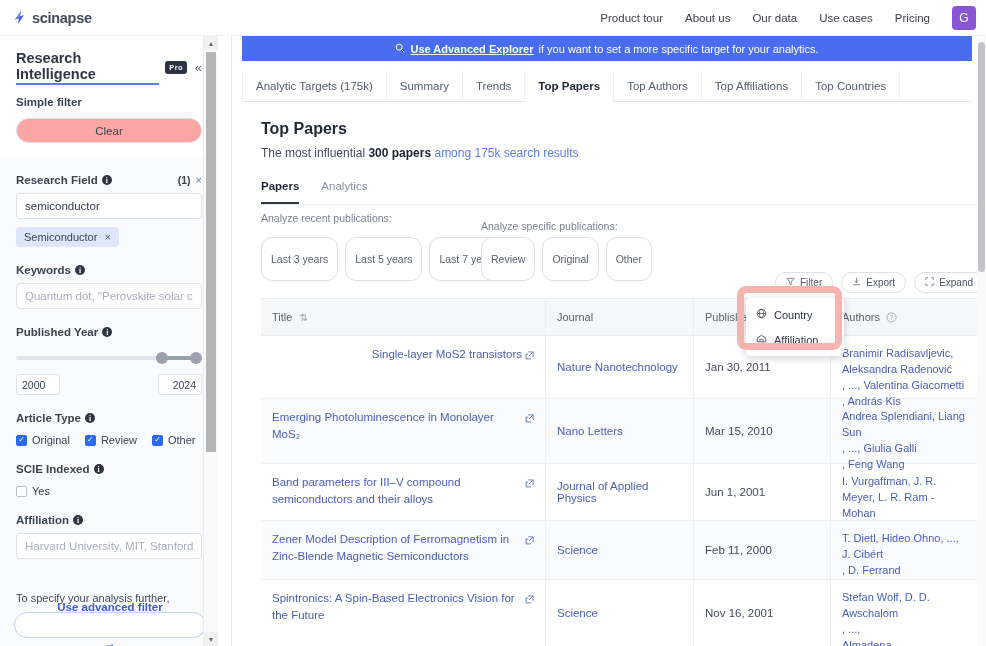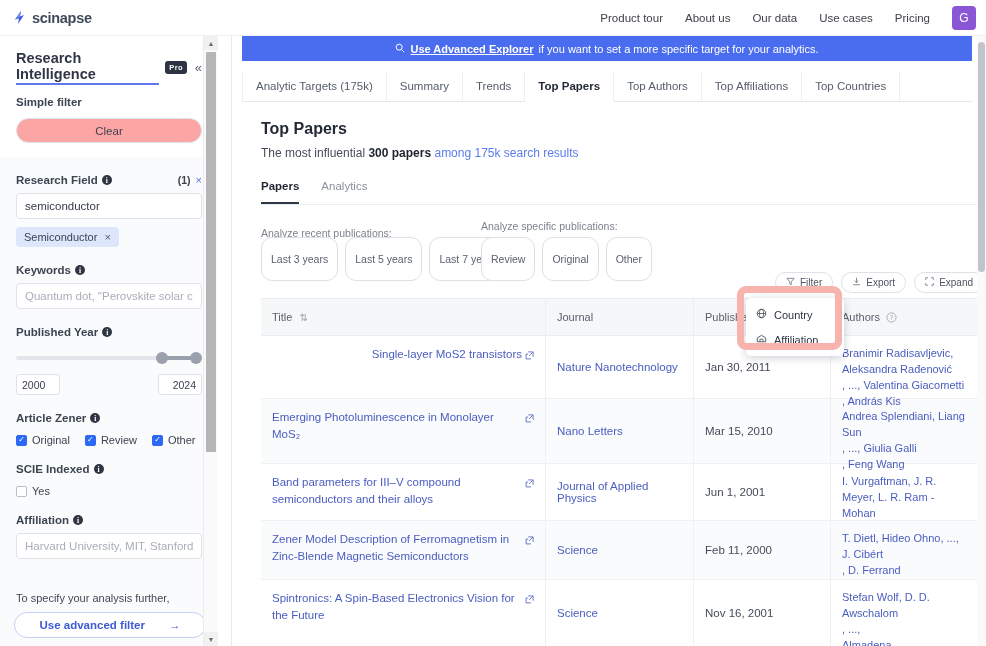--- a/index.html
+++ b/index.html
@@ -95,21 +95,21 @@
   .cb.on { background: #2b68f6; border-color: #2b68f6; }
   .cb.on::after { content: "✓"; color: #fff; font-size: 8px; line-height: 1; }
   .adv-foot {
     position: absolute; left: 14px; bottom: 8px; width: 204px;
     background: #fafbfc; padding-top: 8px;
   }
   .adv-text { font-size: 11px; color: #414956; margin-bottom: 8px; margin-left: 2px; }
   .adv-btn {
     width: 192px; height: 26px; border: 1px solid #c4d2f5; border-radius: 13px;
     background: #fff; color: #3c5bd4; font-size: 11.5px; font-weight: 700;
-    display: flex; align-items: center; justify-content: center; gap: 24px; cursor: pointer;
+    display: flex; align-items: center; justify-content: center; gap: 24px; cursor: pointer; flex-direction: column;
   }
   
   .sb-scroll { position:absolute; top: 0; right: 14px; width: 14px; height: 610px; background:#fafafa; border-left:1px solid #ececec; }
   .sb-arrow { width: 14px; height: 14px; display:flex; align-items:center; justify-content:center; color:#6b6b6b; font-size:7px; background:#f1f1f1; cursor:pointer;}
   .sb-arrow.bot { position:absolute; bottom: 0; }
   .sb-thumb { position:absolute; top: 16px; left: 2px; width: 10px; height: 400px; background:#b5b5b5; border-radius:1px; cursor:pointer;}
   .sb-edge { position:absolute; top:0; right:0; width:14px; height:610px; background:#fff;}
 
   
   .main { position: absolute; top: 36px; left: 232px; width: 754px; height: 610px; background:#fff; overflow:hidden; }
@@ -262,21 +262,21 @@
             <div class="knob" style="left:174px"></div>
           </div>
           <div class="yr-row">
             <div class="yr-box">2000</div>
             <div class="yr-box right">2024</div>
           </div>
         </div>
 
         <div class="f-group">
           <div class="f-label-row">
-            <span class="f-label">Article Zener</span>
+            <span class="f-label">Article Type</span>
             <span class="info-ic">i</span>
           </div>
           <div class="cb-row">
             <span class="cb-item">
               <span class="cb on"></span>
               <span>Original</span>
             </span>
             <span class="cb-item">
               <span class="cb on"></span>
               <span>Review</span>
@@ -354,21 +354,21 @@
   <div class="page-title">Top Papers</div>
   <div class="page-sub">
     <span>The most influential </span><b>300 papers</b> <span class="lnk">among 175k search results</span>
   </div>
 
   <div class="subtabs">
     <div class="subtab active">Papers</div>
     <div class="subtab">Analytics</div>
   </div>
 
-  <div class="an-block" style="top:227px; left:261px;text-align:center;">Analyze recent publications:</div>
+  <div class="an-block" style="top:212px; left:261px;text-align:center;">Analyze recent publications:</div>
   <div class="pill-row" style="top:237px; left:261px;">
     <div class="pill">Last 3 years</div>
     <div class="pill">Last 5 years</div>
     <div class="pill">Last 7 years</div>
   </div>
 
   <div class="an-block" style="top:220px; left:481px;">Analyze specific publications:</div>
   <div class="pill-row" style="top:237px; left:481px;">
     <div class="pill">Review</div>
     <div class="pill">Original</div>

